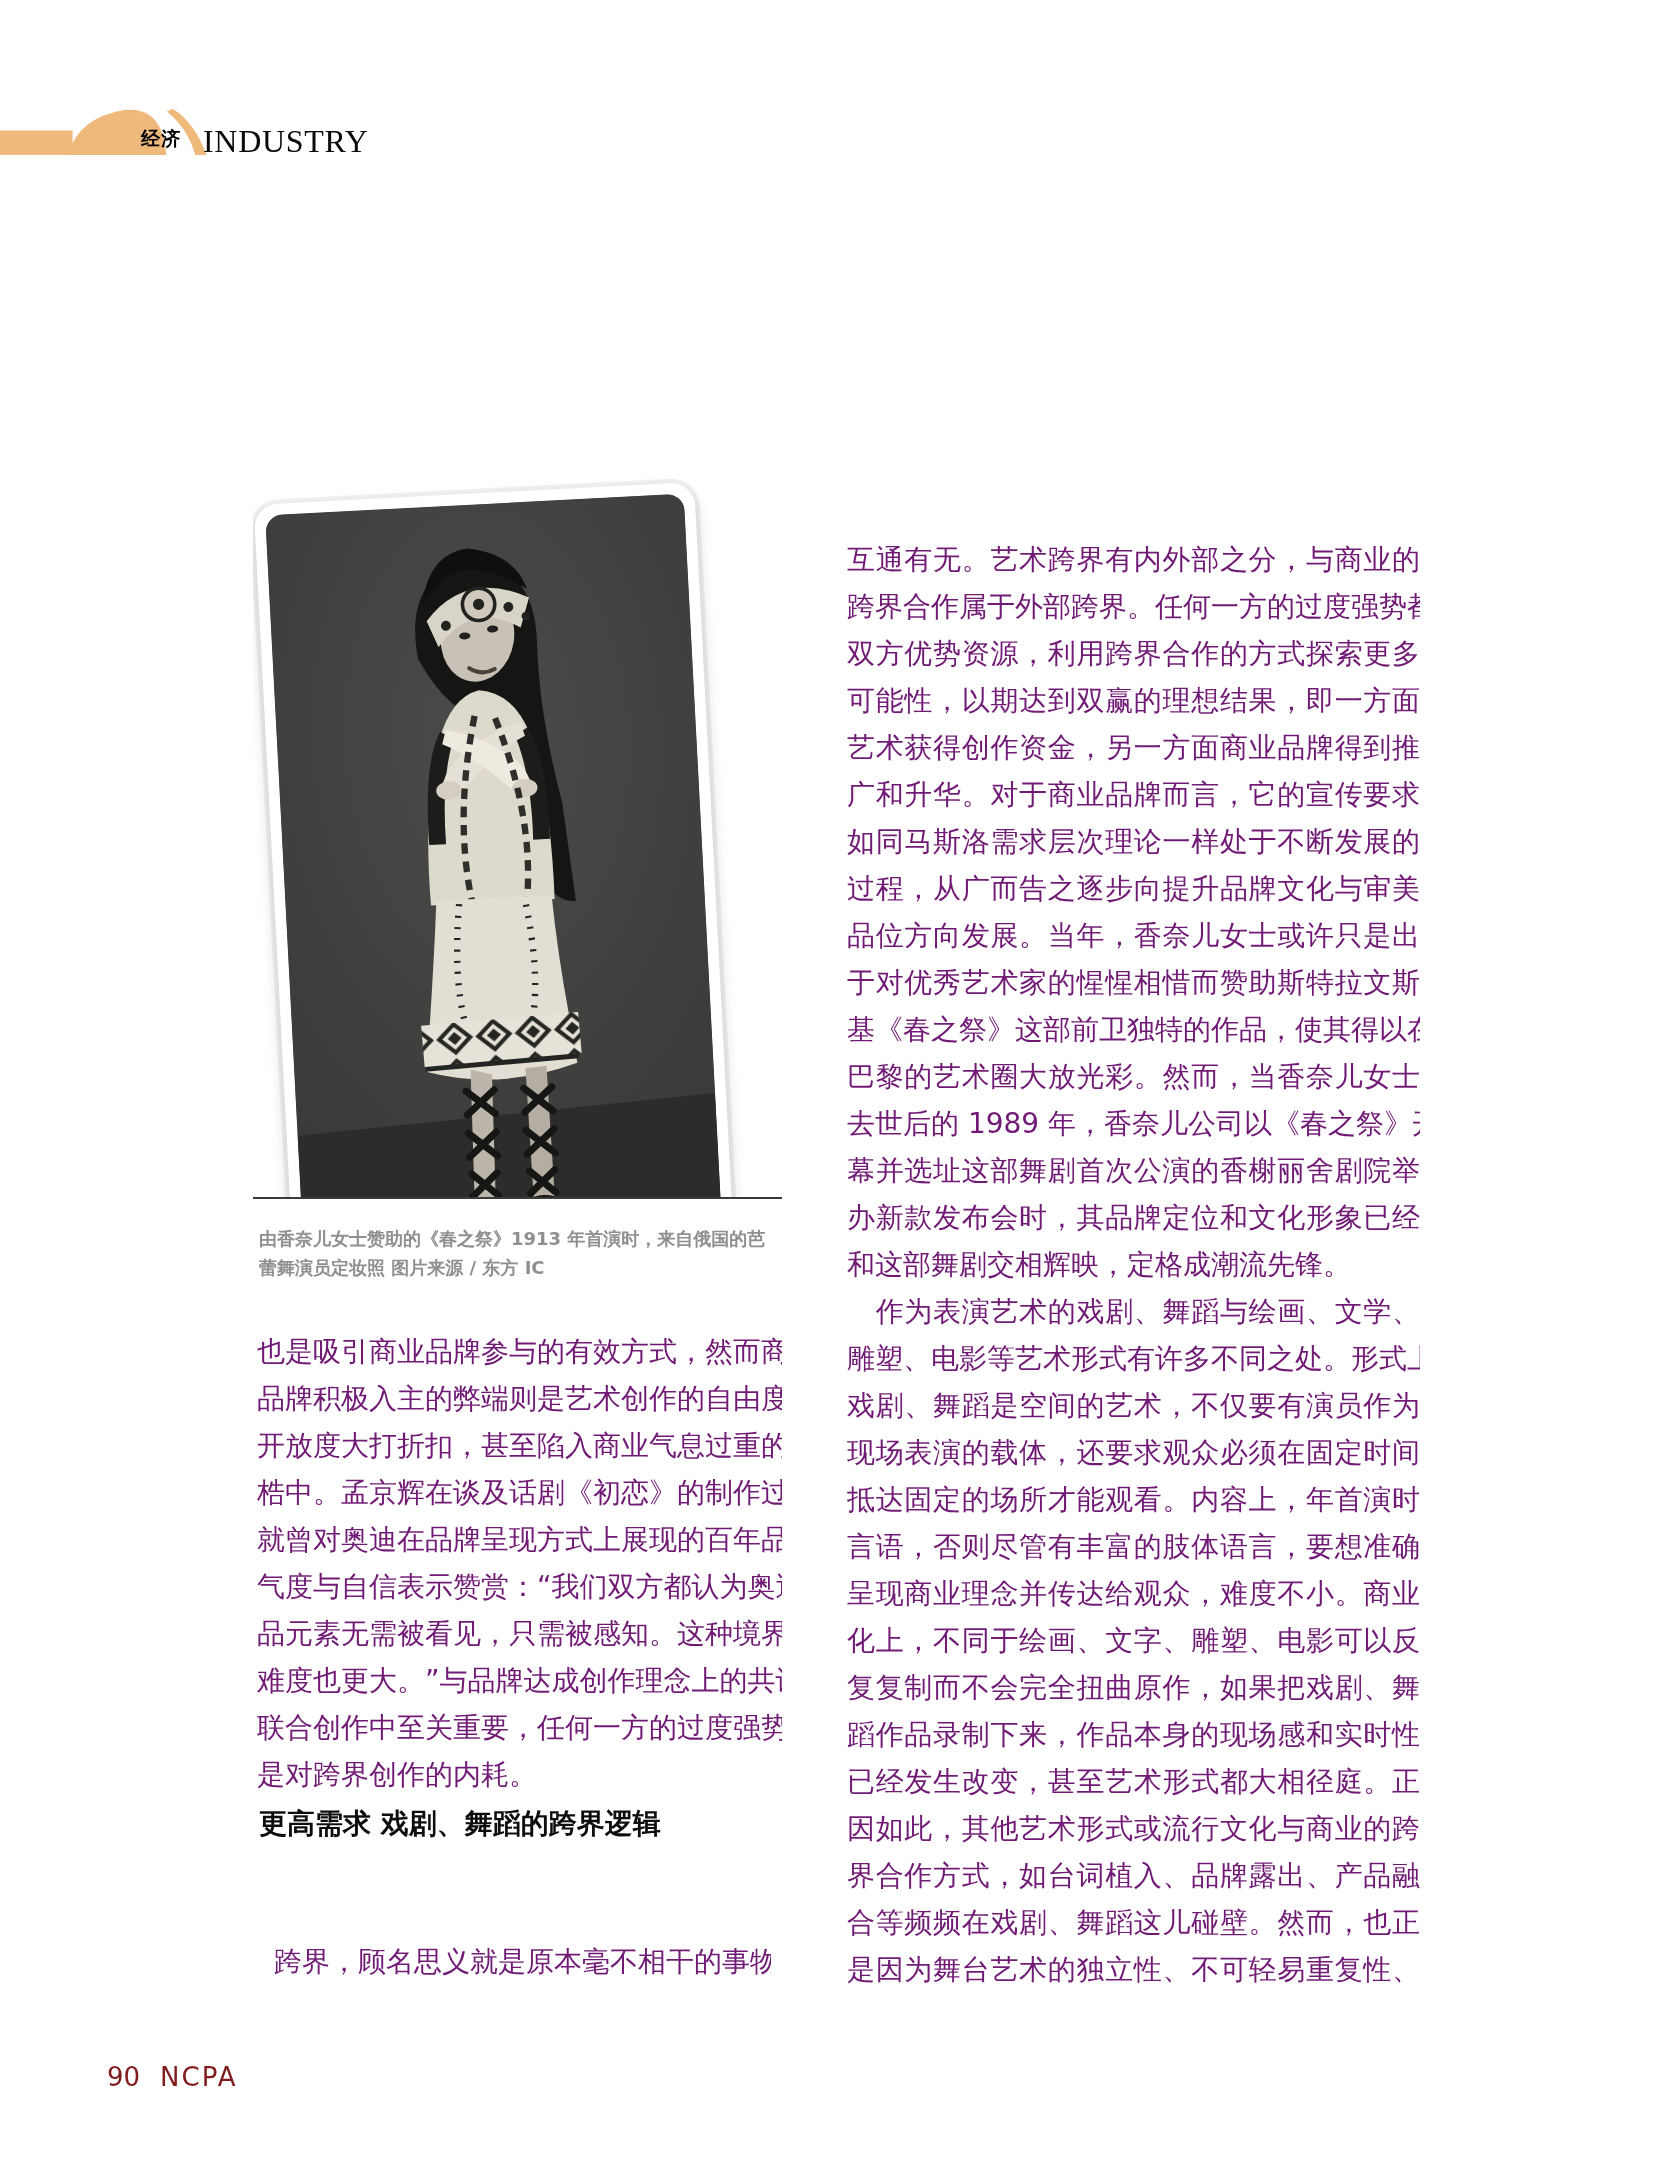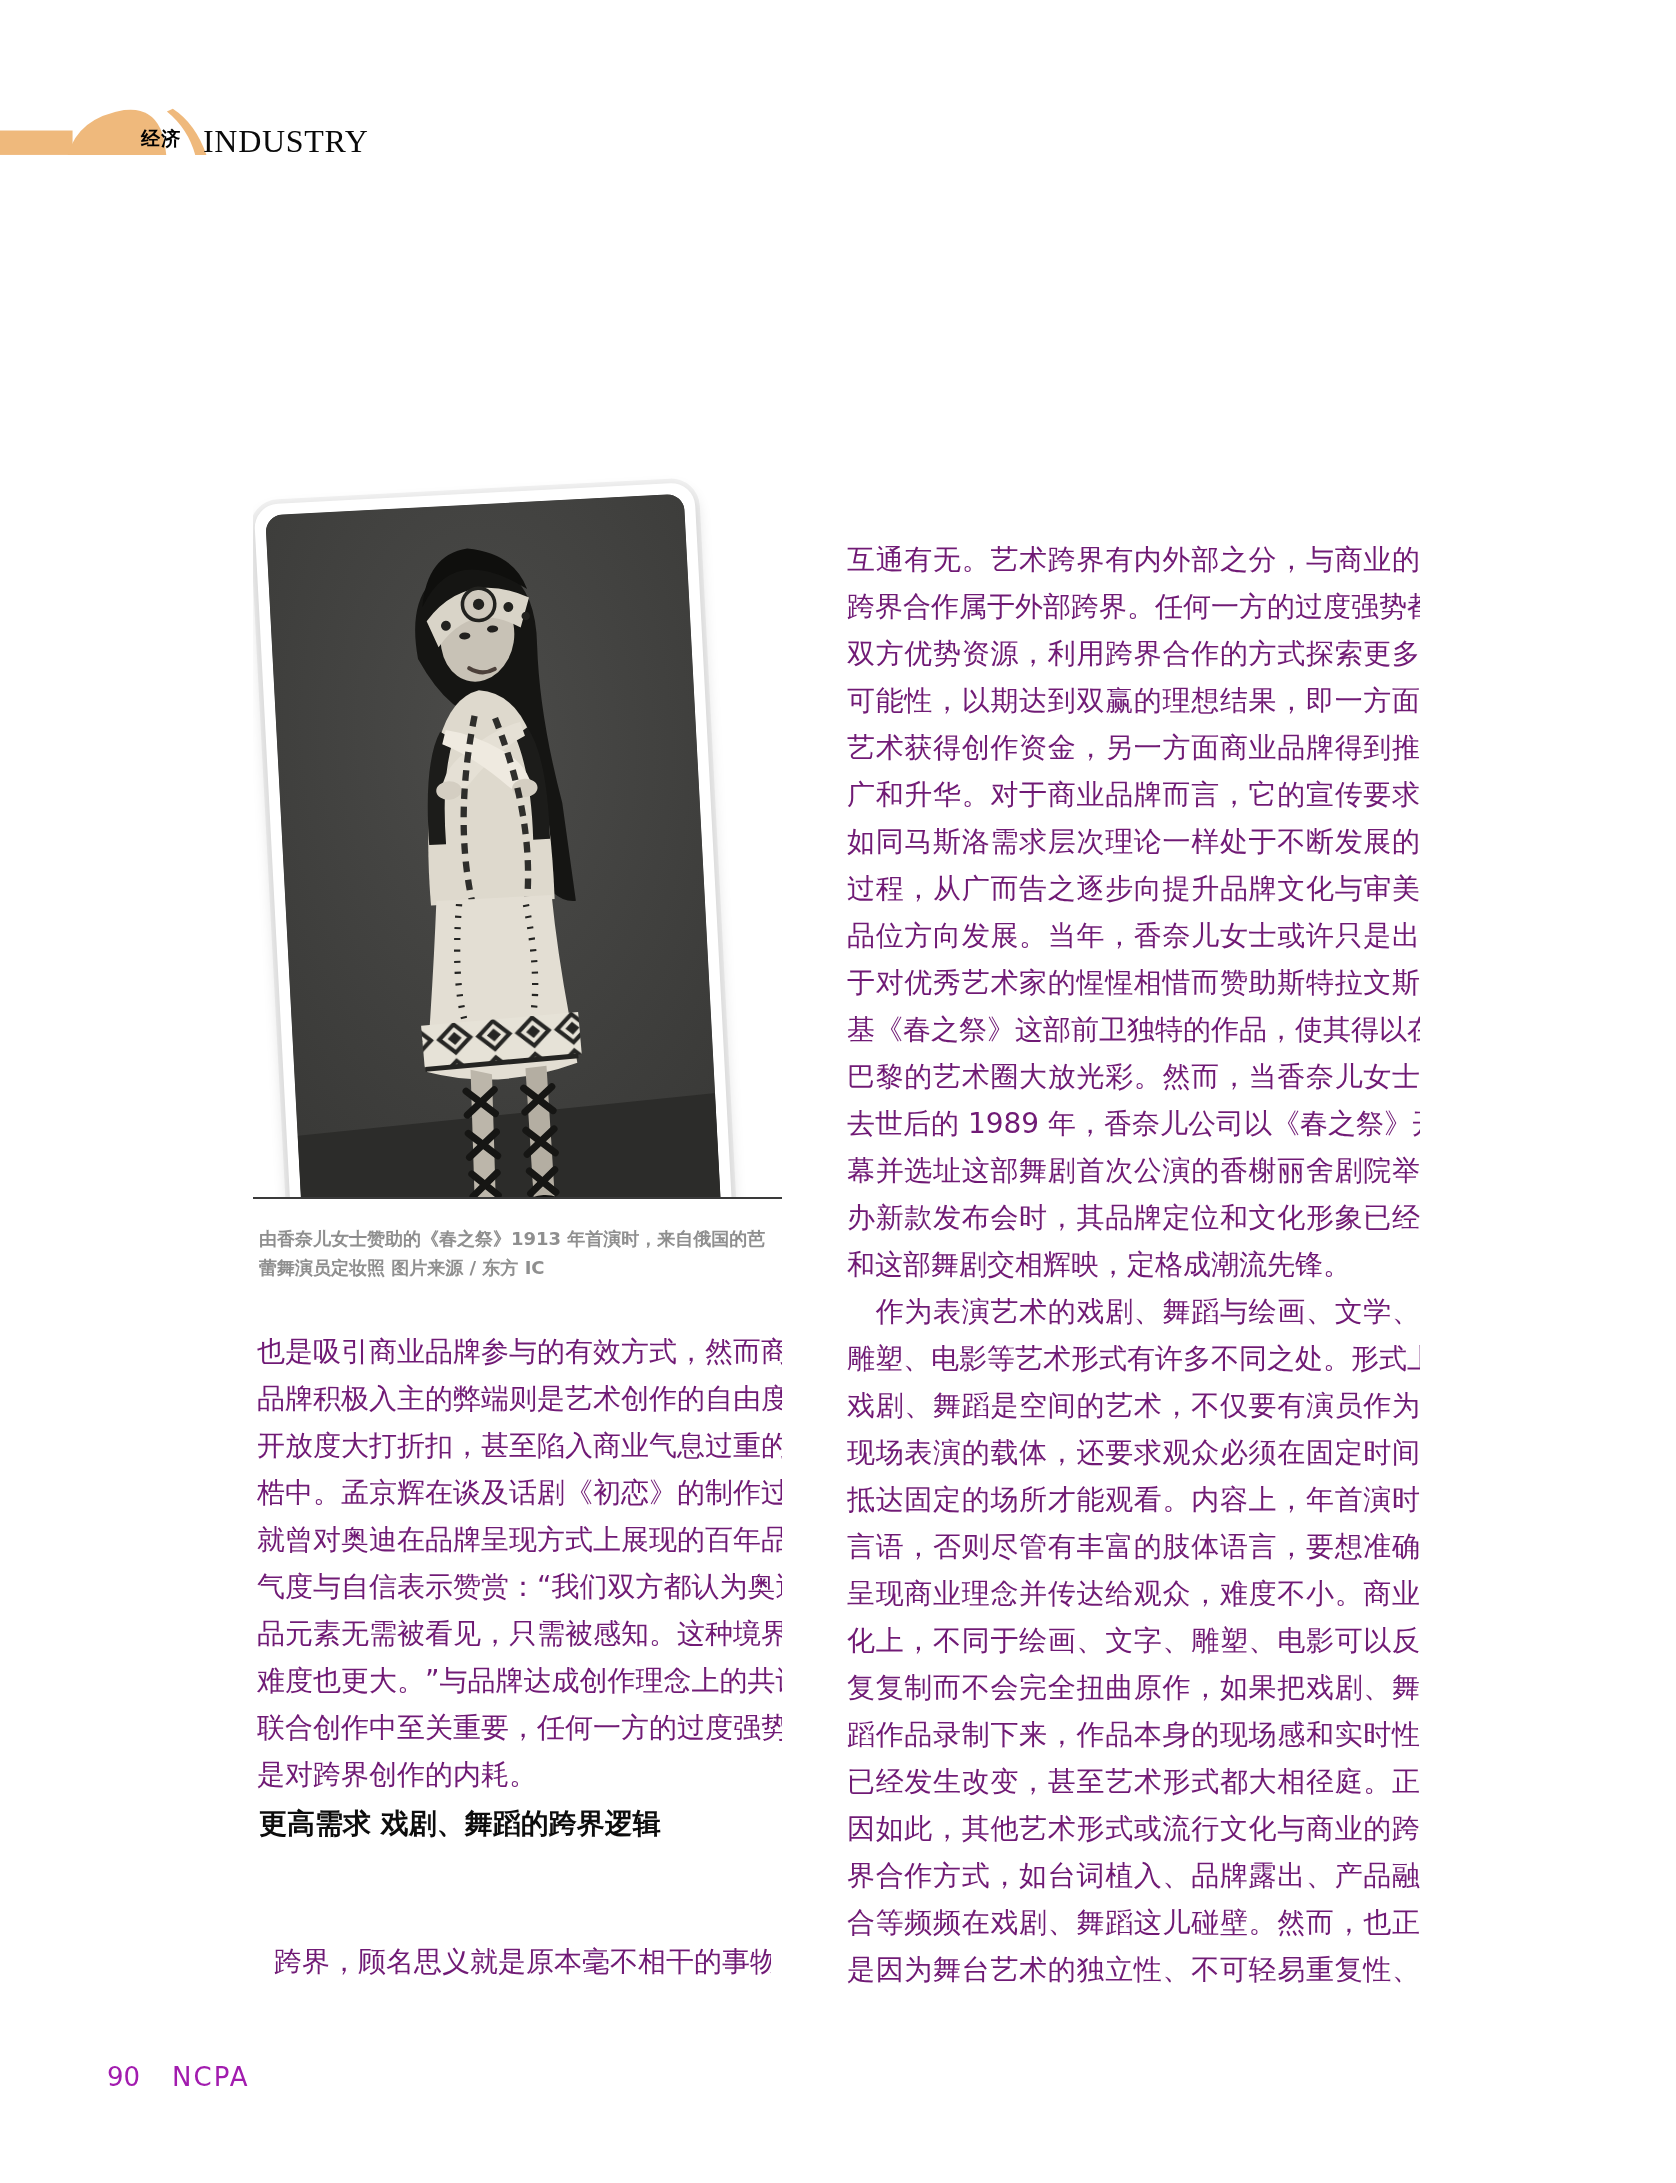--- a/index.html
+++ b/index.html
@@ -58,22 +58,22 @@
   .col-right{left:847px;top:536px;width:573px;}
 
   .section-heading{
     position:absolute;left:259px;top:1805px;width:594px;
     font-size:28px;font-weight:bold;color:#0d0d0d;white-space:nowrap;
   }
 
   
   .footer{
     position:absolute;left:107px;top:2062px;
-    display:flex;gap:32px;align-items:flex-end;
-    font-size:26px;color:#a21caf;
+    display:flex;gap:20px;align-items:flex-end;
+    font-size:26px;color:#7f1d1d;
   }
   .footer .brand{letter-spacing:2px;}
 </style>
 </head>
 <body>
 
 <div class="page">
 
   <div class="header">
     <svg width="343" height="53" viewBox="0 0 520 80" aria-hidden="true">

